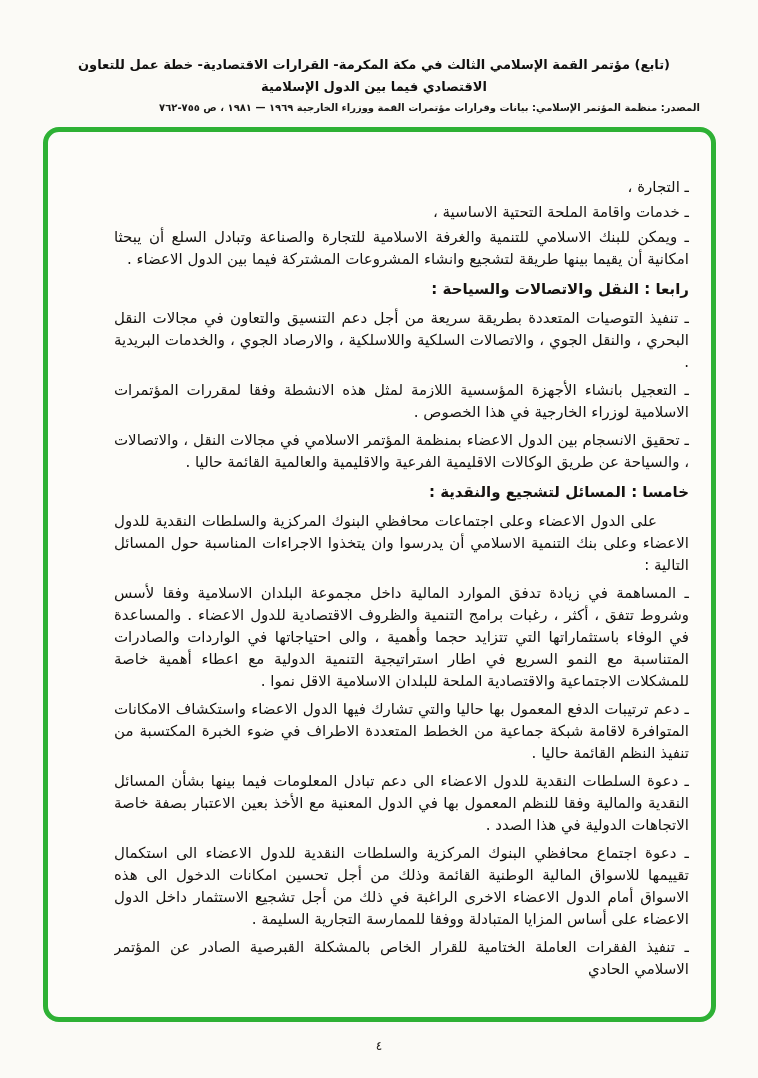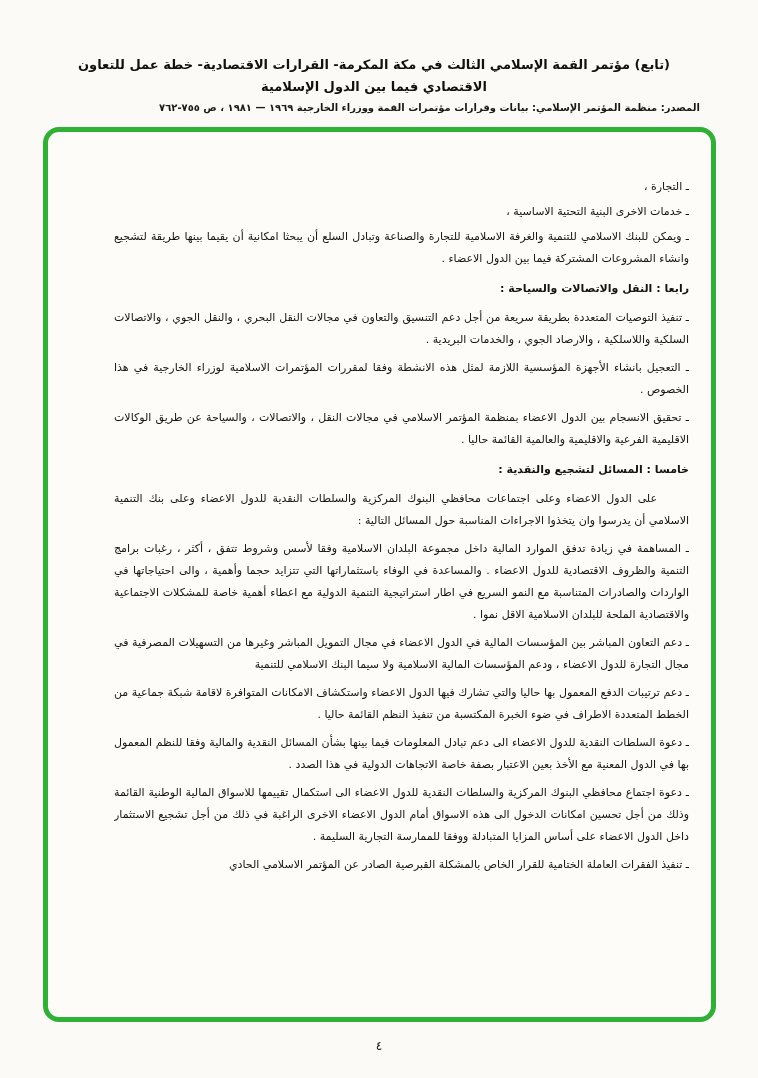--- a/index.html
+++ b/index.html
@@ -49,21 +49,21 @@
     background: #fdfcf9;
   }
   .doc-body {
     position: absolute;
     top: 44px;
     right: 22px;
     left: 26px;
     bottom: 10px;
     direction: rtl;
     text-align: justify;
-    font-size: 11px;
+    font-size: 15px;
     line-height: 22px;
     color: #161310;
     overflow: hidden;
     margin-left: 40px;
   }
   .para { margin: 0 0 5px 0; }
   .dash-item { margin: 0 0 3px 0; }
   .dash-para { margin: 0 0 6px 0; }
   .heading {
     font-weight: bold;
@@ -88,30 +88,29 @@
 <div class="page">
 
   <header class="doc-header">
     <div class="doc-title">(تابع) مؤتمر القمة الإسلامي الثالث في مكة المكرمة- القرارات الاقتصادية- خطة عمل للتعاون الاقتصادي فيما بين الدول الإسلامية</div>
     <div class="doc-source">المصدر: منظمة المؤتمر الإسلامي: بيانات وقرارات مؤتمرات القمة ووزراء الخارجية ١٩٦٩ — ١٩٨١ ، ص ٧٥٥-٧٦٢</div>
   </header>
 
   <div class="green-box">
     <div class="doc-body">
         <p class="para dash-item">ـ  التجارة ،</p>
-        <p class="para dash-item">ـ  خدمات الاخرى البنية التحتية الاساسية ،</p>
+        <p class="para dash-item">ـ  خدمات واقامة الملحة التحتية الاساسية ،</p>
         <p class="para dash-para">ـ  ويمكن للبنك الاسلامي للتنمية والغرفة الاسلامية للتجارة والصناعة وتبادل السلع أن يبحثا امكانية أن يقيما بينها طريقة لتشجيع وانشاء المشروعات المشتركة فيما بين الدول الاعضاء .</p>
         <p class="para heading">رابعا :  النقل والاتصالات والسياحة :</p>
         <p class="para dash-para">ـ  تنفيذ التوصيات المتعددة بطريقة سريعة من أجل دعم التنسيق والتعاون في مجالات النقل البحري ، والنقل الجوي ، والاتصالات السلكية واللاسلكية ، والارصاد الجوي ، والخدمات البريدية .</p>
         <p class="para dash-para">ـ  التعجيل بانشاء الأجهزة المؤسسية اللازمة لمثل هذه الانشطة وفقا لمقررات المؤتمرات الاسلامية لوزراء الخارجية في هذا الخصوص .</p>
         <p class="para dash-para">ـ  تحقيق الانسجام بين الدول الاعضاء بمنظمة المؤتمر الاسلامي في مجالات النقل ، والاتصالات ، والسياحة عن طريق الوكالات الاقليمية الفرعية والاقليمية والعالمية القائمة حاليا .</p>
         <p class="para heading">خامسا :  المسائل لتشجيع والنقدية :</p>
         <p class="para indent-para">على الدول الاعضاء وعلى اجتماعات محافظي البنوك المركزية والسلطات النقدية للدول الاعضاء وعلى بنك التنمية الاسلامي أن يدرسوا وان يتخذوا الاجراءات المناسبة حول المسائل التالية :</p>
         <p class="para dash-para">ـ  المساهمة في زيادة تدفق الموارد المالية داخل مجموعة البلدان الاسلامية وفقا لأسس وشروط تتفق ، أكثر ، رغبات برامج التنمية والظروف الاقتصادية للدول الاعضاء . والمساعدة في الوفاء باستثماراتها التي تتزايد حجما وأهمية ، والى احتياجاتها في الواردات والصادرات المتناسبة مع النمو السريع في اطار استراتيجية التنمية الدولية مع اعطاء أهمية خاصة للمشكلات الاجتماعية والاقتصادية الملحة للبلدان الاسلامية الاقل نموا .</p>
-        <p class="para dash-para">ـ  دعم التعاون المباشر بين المؤسسات المالية في الدول الاعضاء في مجال التمويل المباشر وغيرها من التسهيلات المصرفية في مجال التجارة للدول الاعضاء ، ودعم المؤسسات المالية الاسلامية ولا سيما البنك الاسلامي للتنمية</p>
         <p class="para dash-para">ـ  دعم ترتيبات الدفع المعمول بها حاليا والتي تشارك فيها الدول الاعضاء واستكشاف الامكانات المتوافرة لاقامة شبكة جماعية من الخطط المتعددة الاطراف في ضوء الخبرة المكتسبة من تنفيذ النظم القائمة حاليا .</p>
         <p class="para dash-para">ـ  دعوة السلطات النقدية للدول الاعضاء الى دعم تبادل المعلومات فيما بينها بشأن المسائل النقدية والمالية وفقا للنظم المعمول بها في الدول المعنية مع الأخذ بعين الاعتبار بصفة خاصة الاتجاهات الدولية في هذا الصدد .</p>
         <p class="para dash-para">ـ  دعوة اجتماع محافظي البنوك المركزية والسلطات النقدية للدول الاعضاء الى استكمال تقييمها للاسواق المالية الوطنية القائمة وذلك من أجل تحسين امكانات الدخول الى هذه الاسواق أمام الدول الاعضاء الاخرى الراغبة في ذلك من أجل تشجيع الاستثمار داخل الدول الاعضاء على أساس المزايا المتبادلة ووفقا للممارسة التجارية السليمة .</p>
         <p class="para dash-para">ـ  تنفيذ الفقرات العاملة الختامية للقرار الخاص بالمشكلة القبرصية الصادر عن المؤتمر الاسلامي الحادي</p>
       </div>
   </div>
 
   <footer class="page-footer">
     <span class="page-number">٤</span>
   </footer>

